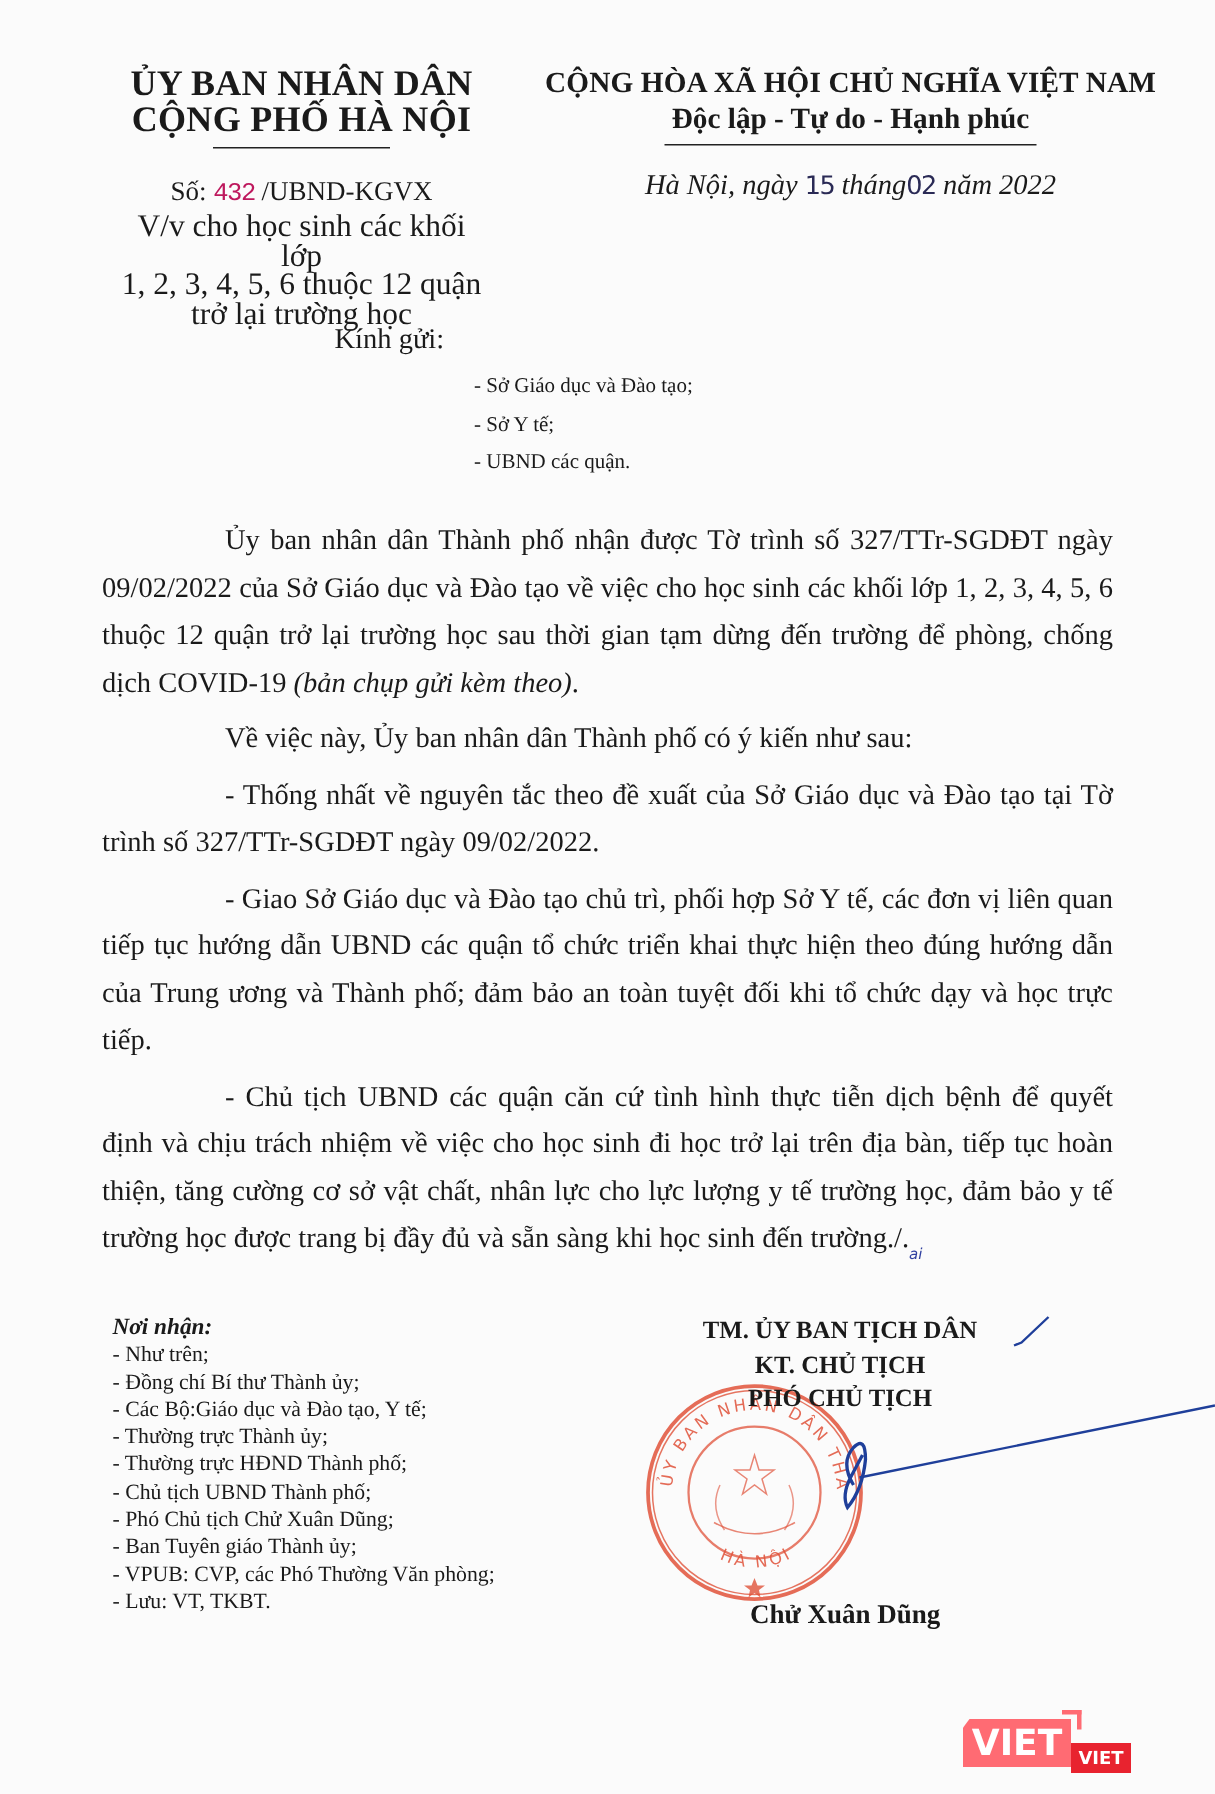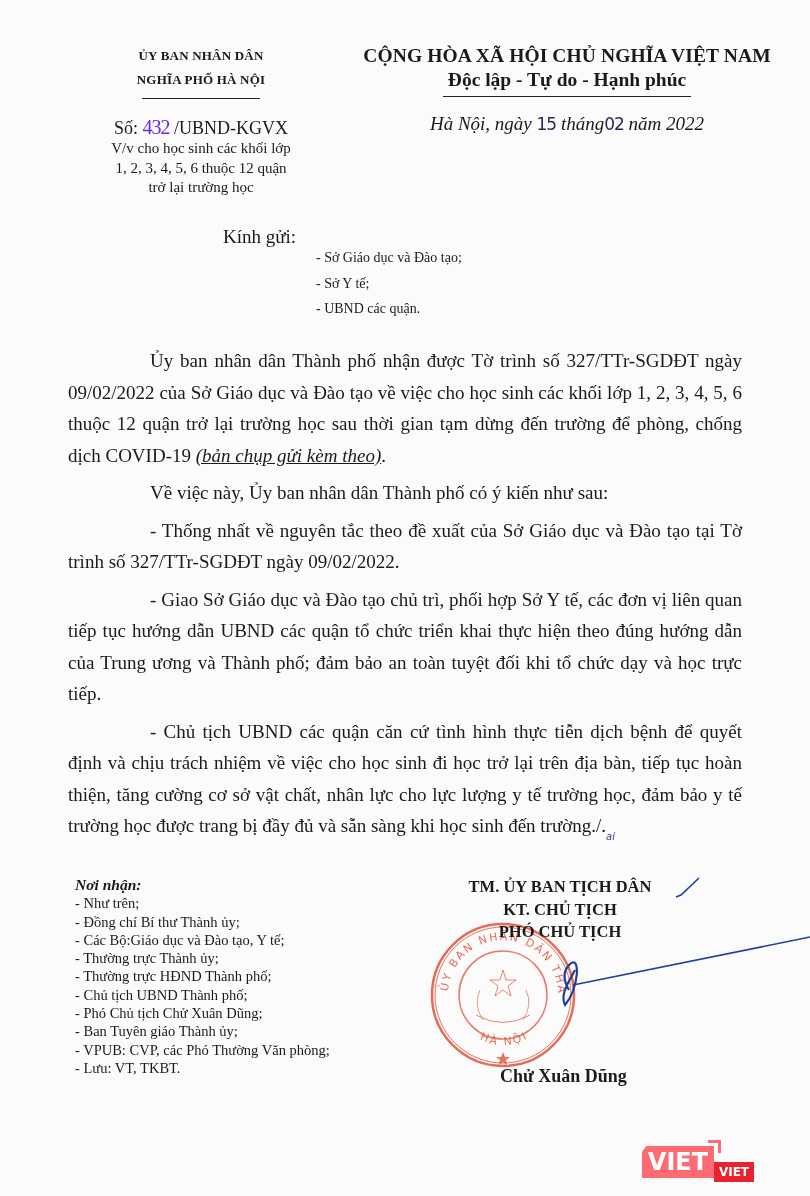--- a/index.html
+++ b/index.html
@@ -5,40 +5,40 @@
   html, body { margin: 0; padding: 0; }
   body {
     width: 810px; height: 1196px; overflow: hidden;
     background: #fbfbfb;
     font-family: "Liberation Serif", "DejaVu Serif", serif;
     color: #1a1a1a;
     position: relative;
   }
   .abs { position: absolute; }
   .center { text-align: center; }
-  .ital { font-style: italic; text-decoration: underline; }
+  .ital { font-style: italic; }
 
   
   #hdr-left { left: 80px; top: 44px; width: 242px; }
-  #hdr-left .org1, #hdr-left .org2 { font-size: 13px; font-weight: bold; line-height: 24px; letter-spacing: 0.2px; }
+  #hdr-left .org1, #hdr-left .org2 { font-size: 24px; font-weight: bold; line-height: 24px; letter-spacing: 0.2px; }
   #hdr-left .rule { width: 118px; height: 1px; background: #222; margin: 6px auto 0; }
   #hdr-left .so { font-size: 18px; margin-top: 17px; line-height: 22px; }
-  #hdr-left .so .num { font-family: Liberation Serif, serif; font-size: 20px; color: #6d28d9; letter-spacing: -1px; }
-  #hdr-left .vv { font-size: 15px; line-height: 19.5px; }
+  #hdr-left .so .num { font-family: Liberation Mono, monospace; font-size: 17px; color: #be185d; letter-spacing: -1px; }
+  #hdr-left .vv { font-size: 21px; line-height: 19.5px; }
 
   
   #hdr-right { left: 322px; top: 44px; width: 490px; }
   #hdr-right .nation { font-size: 19.5px; font-weight: bold; line-height: 24px; white-space: nowrap; letter-spacing: 0.1px; }
   #hdr-right .motto { font-size: 19.5px; font-weight: bold; line-height: 24px; }
   #hdr-right .rule { width: 248px; height: 1px; background: #222; margin: 4px auto 0; }
   #hdr-right .date { font-size: 19px; font-style: italic; margin-top: 16px; }
   #hdr-right .date .hw { font-family: "DejaVu Sans", sans-serif; font-style: normal; font-size: 17px; color: #2a2a55; letter-spacing: -1px; }
 
   
-  #recip-label { left: 223px; top: 226px; font-size: 19px; }
+  #recip-label { left: 223px; top: 216px; font-size: 19px; }
   #recip-list { left: 316px; top: 245px; font-size: 14px; line-height: 25.5px; }
 
   
   #body { left: 68px; top: 345px; width: 674px; font-size: 19px; line-height: 31.5px; text-align: justify; }
   #body p { margin: 0 0 6px 0; text-indent: 82px; }
   #body .mark { font-family: "DejaVu Sans", sans-serif; font-size: 10px; color: #3040a0; font-style: italic; position: relative; top: 8px; margin-top: 35px; }
 
   
   #cc { left: 75px; top: 876px; font-size: 14.5px; line-height: 18.3px; }
   #cc .title { font-weight: bold; font-style: italic; font-size: 15.5px; }
@@ -56,21 +56,21 @@
   #wm { left: 642px; top: 1140px; width: 130px; height: 50px; padding-left: 31px; }
   #wm .big { position: absolute; left: 0; top: 6px; width: 72px; height: 32px; background: #ff6b73; color: #fff; font-family: "DejaVu Sans", sans-serif; font-weight: bold; font-size: 24px; line-height: 32px; text-align: center; clip-path: polygon(6% 0, 100% 0, 100% 100%, 0 100%, 0 18%); }
   #wm .small { position: absolute; left: 72px; top: 22px; width: 40px; height: 20px; background: #e8232f; color: #fff; font-family: "DejaVu Sans", sans-serif; font-weight: bold; font-size: 12px; line-height: 20px; text-align: center; }
   #wm .corner { position: absolute; left: 66px; top: 0; width: 10px; height: 10px; border-top: 3px solid #ff6b73; border-right: 3px solid #ff6b73; }
 </style>
 </head>
 <body>
 
 <div id="hdr-left" class="abs center">
   <div class="org1">ỦY BAN NHÂN DÂN</div>
-  <div class="org2">NGHĨA PHỐ HÀ NỘI</div>
+  <div class="org2">CỘNG PHỐ HÀ NỘI</div>
   <div class="rule"></div>
   <div class="so">
     <span>Số:</span>
     <span class="num">432</span>
     <span>/UBND-KGVX</span>
   </div>
   <div class="vv">V/v cho học sinh các khối lớp</div>
   <div class="vv">1, 2, 3, 4, 5, 6 thuộc 12 quận</div>
   <div class="vv">trở lại trường học</div>
 </div>

